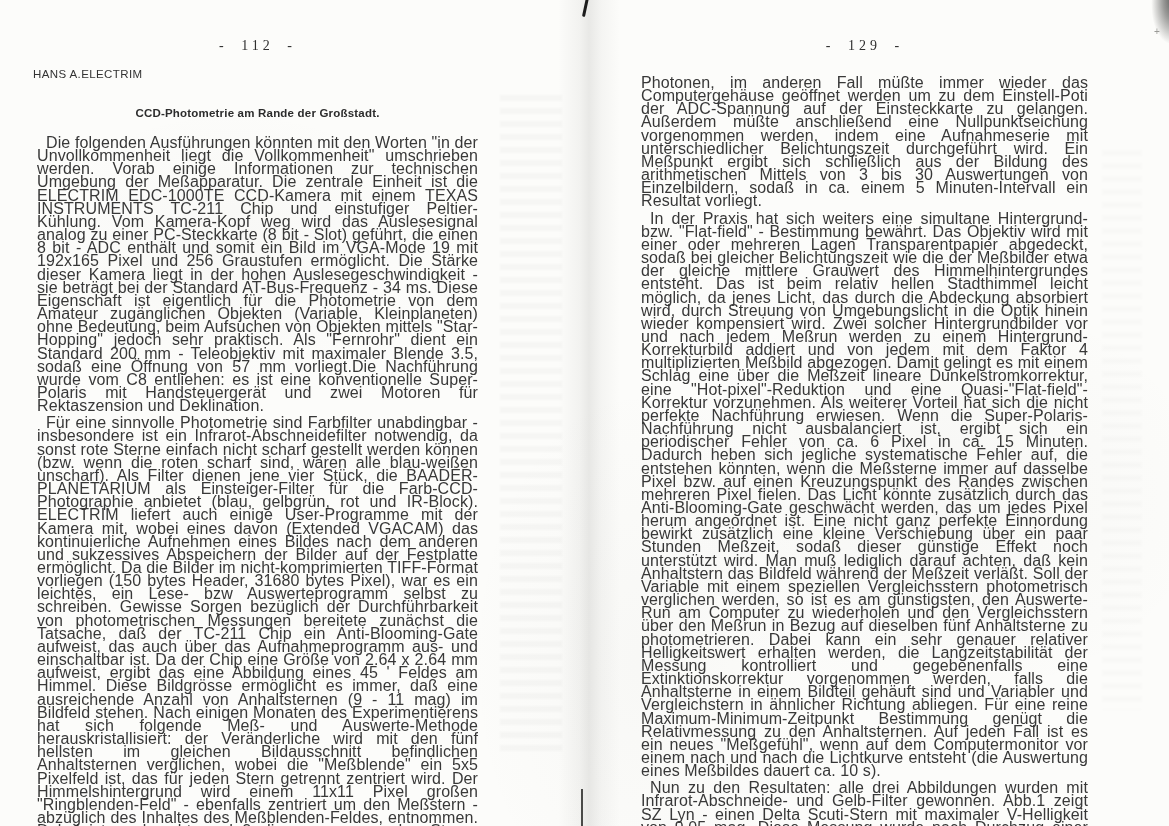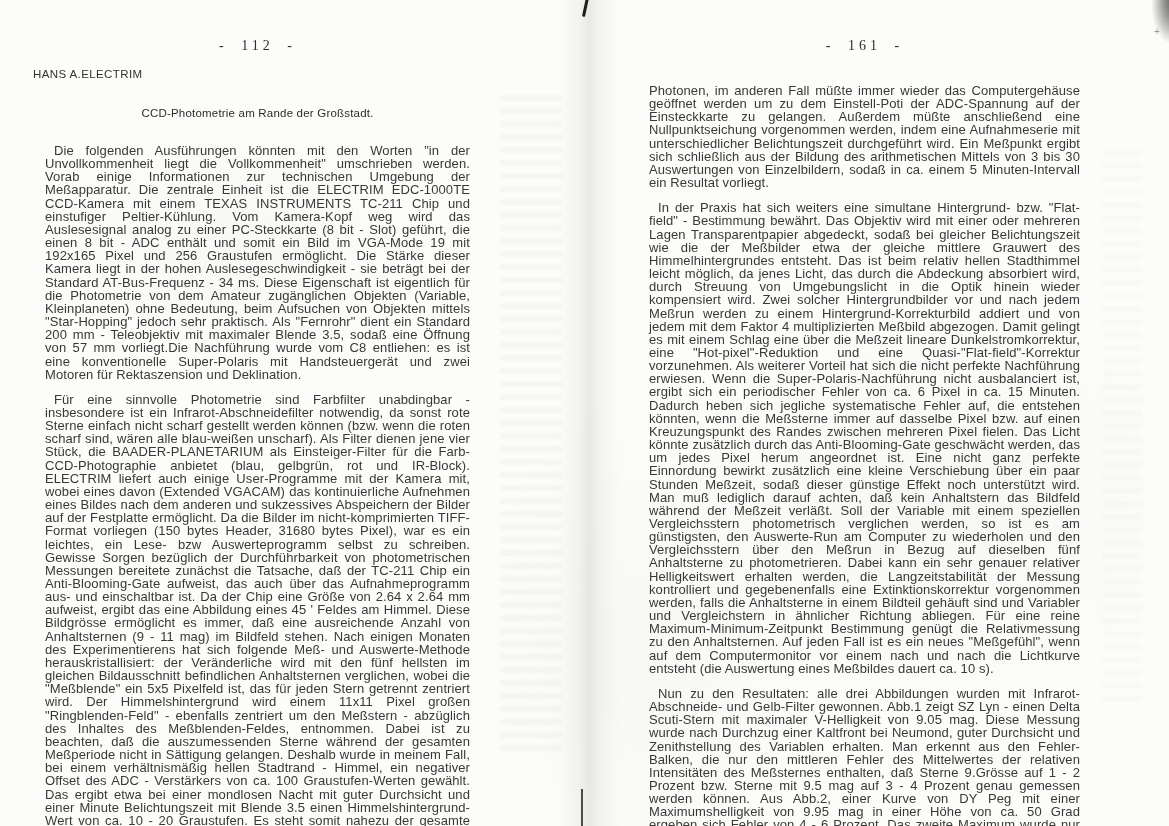--- a/index.html
+++ b/index.html
@@ -48,30 +48,30 @@
   }
   .author {
     font-size: 11.5px;
     letter-spacing: 0.4px;
     color: #333;
     margin: 0;
     padding-top: 14px;
   }
   .article-title {
     font-size: 11.5px;
-    font-weight: normal;
+    font-weight: bold;
     text-align: center;
     color: #2c2c2c;
     margin: 0;
     padding-top: 27px;
     letter-spacing: 0.2px;
   }
   .body-text {
-    margin: 12px;
-    font-size: 13px;
+    margin: 4px;
+    font-size: 16px;
     line-height: 13.15px;
     text-align: justify;
     color: #383838;
     letter-spacing: 0.1px;
   }
   .page-left .body-text-block  { padding-top: 13px; }
   .page-right .body-text-block { padding-top: 18px; }
   .body-text.indent { text-indent: 9px; }
 
   
@@ -148,21 +148,21 @@
     <p class="page-number">- 112 -</p>
     <p class="author">HANS A.ELECTRIM</p>
     <p class="article-title">CCD-Photometrie am Rande der Großstadt.</p>
     <div class="body-text-block">
       <p class="body-text indent">Die folgenden Ausführungen könnten mit den Worten "in der Unvollkommenheit liegt die Vollkommenheit" umschrieben werden. Vorab einige Informationen zur technischen Umgebung der Meßapparatur. Die zentrale Einheit ist die ELECTRIM EDC-1000TE CCD-Kamera mit einem TEXAS INSTRUMENTS TC-211 Chip und einstufiger Peltier-Kühlung. Vom Kamera-Kopf weg wird das Auslesesignal analog zu einer PC-Steckkarte (8 bit - Slot) geführt, die einen 8 bit - ADC enthält und somit ein Bild im VGA-Mode 19 mit 192x165 Pixel und 256 Graustufen ermöglicht. Die Stärke dieser Kamera liegt in der hohen Auslesegeschwindigkeit - sie beträgt bei der Standard AT-Bus-Frequenz - 34 ms. Diese Eigenschaft ist eigentlich für die Photometrie von dem Amateur zugänglichen Objekten (Variable, Kleinplaneten) ohne Bedeutung, beim Aufsuchen von Objekten mittels "Star-Hopping" jedoch sehr praktisch. Als "Fernrohr" dient ein Standard 200 mm - Teleobjektiv mit maximaler Blende 3.5, sodaß eine Öffnung von 57 mm vorliegt.Die Nachführung wurde vom C8 entliehen: es ist eine konventionelle Super-Polaris mit Handsteuergerät und zwei Motoren für Rektaszension und Deklination.</p>
       <p class="body-text indent">Für eine sinnvolle Photometrie sind Farbfilter unabdingbar - insbesondere ist ein Infrarot-Abschneidefilter notwendig, da sonst rote Sterne einfach nicht scharf gestellt werden können (bzw. wenn die roten scharf sind, wären alle blau-weißen unscharf). Als Filter dienen jene vier Stück, die BAADER-PLANETARIUM als Einsteiger-Filter für die Farb-CCD-Photographie anbietet (blau, gelbgrün, rot und IR-Block). ELECTRIM liefert auch einige User-Programme mit der Kamera mit, wobei eines davon (Extended VGACAM) das kontinuierliche Aufnehmen eines Bildes nach dem anderen und sukzessives Abspeichern der Bilder auf der Festplatte ermöglicht. Da die Bilder im nicht-komprimierten TIFF-Format vorliegen (150 bytes Header, 31680 bytes Pixel), war es ein leichtes, ein Lese- bzw Auswerteprogramm selbst zu schreiben. Gewisse Sorgen bezüglich der Durchführbarkeit von photometrischen Messungen bereitete zunächst die Tatsache, daß der TC-211 Chip ein Anti-Blooming-Gate aufweist, das auch über das Aufnahmeprogramm aus- und einschaltbar ist. Da der Chip eine Größe von 2.64 x 2.64 mm aufweist, ergibt das eine Abbildung eines 45 ' Feldes am Himmel. Diese Bildgrösse ermöglicht es immer, daß eine ausreichende Anzahl von Anhaltsternen (9 - 11 mag) im Bildfeld stehen. Nach einigen Monaten des Experimentierens hat sich folgende Meß- und Auswerte-Methode herauskristallisiert: der Veränderliche wird mit den fünf hellsten im gleichen Bildausschnitt befindlichen Anhaltsternen verglichen, wobei die "Meßblende" ein 5x5 Pixelfeld ist, das für jeden Stern getrennt zentriert wird. Der Himmelshintergrund wird einem 11x11 Pixel großen "Ringblenden-Feld" - ebenfalls zentriert um den Meßstern - abzüglich des Inhaltes des Meßblenden-Feldes, entnommen. Dabei ist zu beachten, daß die auszumessenden Sterne während der gesamten Meßperiode nicht in Sättigung gelangen. Deshalb wurde in meinem Fall, bei einem verhältnismäßig hellen Stadtrand - Himmel, ein negativer Offset des ADC - Verstärkers von ca. 100 Graustufen-Werten gewählt. Das ergibt etwa bei einer mondlosen Nacht mit guter Durchsicht und einer Minute Belichtungszeit mit Blende 3.5 einen Himmelshintergrund-Wert von ca. 10 - 20 Graustufen. Es steht somit nahezu der gesamte dynamische Bereich der Kamera  für die Sternphotometrie zur Verfügung. Bei Mondlicht muß die Belichtungszeit bis auf 10 Sekunden (Vollmond in ca. 10 Grad Abstand) reduziert werden. Ein Abblenden bzw. eine Erhöhung des Offsets hat sich nicht bewährt. Im ersten Fall bedeutet das einen Verlust von</p>
     </div>
   </div>
 
   <div class="page page-right">
-    <p class="page-number">- 161 -</p>
+    <p class="page-number">- 129 -</p>
     <div class="body-text-block">
       <p class="body-text">Photonen, im anderen Fall müßte immer wieder das Computergehäuse geöffnet werden um zu dem Einstell-Poti der ADC-Spannung auf der Einsteckkarte zu gelangen. Außerdem müßte anschließend eine Nullpunktseichung vorgenommen werden, indem eine Aufnahmeserie mit unterschiedlicher Belichtungszeit durchgeführt wird. Ein Meßpunkt ergibt sich schließlich aus der Bildung des arithmetischen Mittels von 3 bis 30 Auswertungen von Einzelbildern, sodaß in ca. einem 5 Minuten-Intervall ein Resultat vorliegt.</p>
       <p class="body-text indent">In der Praxis hat sich weiters eine simultane Hintergrund- bzw. "Flat-field" - Bestimmung bewährt. Das Objektiv wird mit einer oder mehreren Lagen Transparentpapier abgedeckt, sodaß bei gleicher Belichtungszeit wie die der Meßbilder etwa der gleiche mittlere Grauwert des Himmelhintergrundes entsteht. Das ist beim relativ hellen Stadthimmel leicht möglich, da jenes Licht, das durch die Abdeckung absorbiert wird, durch Streuung von Umgebungslicht in die Optik hinein wieder kompensiert wird. Zwei solcher Hintergrundbilder vor und nach jedem Meßrun werden zu einem Hintergrund-Korrekturbild addiert und von jedem mit dem Faktor 4 multiplizierten Meßbild abgezogen. Damit gelingt es mit einem Schlag eine über die Meßzeit lineare Dunkelstromkorrektur, eine "Hot-pixel"-Reduktion und eine Quasi-"Flat-field"-Korrektur vorzunehmen. Als weiterer Vorteil hat sich die nicht perfekte Nachführung erwiesen. Wenn die Super-Polaris-Nachführung nicht ausbalanciert ist, ergibt sich ein periodischer Fehler von ca. 6 Pixel in ca. 15 Minuten. Dadurch heben sich jegliche systematische Fehler auf, die entstehen könnten, wenn die Meßsterne immer auf dasselbe Pixel bzw. auf einen Kreuzungspunkt des Randes zwischen mehreren Pixel fielen. Das Licht könnte zusätzlich durch das Anti-Blooming-Gate geschwächt werden, das um jedes Pixel herum angeordnet ist. Eine nicht ganz perfekte Einnordung bewirkt zusätzlich eine kleine Verschiebung über ein paar Stunden Meßzeit, sodaß dieser günstige Effekt noch unterstützt wird. Man muß lediglich darauf achten, daß kein Anhaltstern das Bildfeld während der Meßzeit verläßt. Soll der Variable mit einem speziellen Vergleichsstern photometrisch verglichen werden, so ist es am günstigsten, den Auswerte-Run am Computer zu wiederholen und den Vergleichsstern über den Meßrun in Bezug auf dieselben fünf Anhaltsterne zu photometrieren. Dabei kann ein sehr genauer relativer Helligkeitswert erhalten werden, die Langzeitstabilität der Messung kontrolliert und gegebenenfalls eine Extinktionskorrektur vorgenommen werden, falls die Anhaltsterne in einem Bildteil gehäuft sind und Variabler und Vergleichstern in ähnlicher Richtung abliegen. Für eine reine Maximum-Minimum-Zeitpunkt Bestimmung genügt die Relativmessung zu den Anhaltsternen. Auf jeden Fall ist es ein neues "Meßgefühl", wenn auf dem Computermonitor vor einem nach und nach die Lichtkurve entsteht (die Auswertung eines Meßbildes dauert ca. 10 s).</p>
       <p class="body-text indent">Nun zu den Resultaten: alle drei Abbildungen wurden mit Infrarot-Abschneide- und Gelb-Filter gewonnen. Abb.1 zeigt SZ Lyn - einen Delta Scuti-Stern mit maximaler V-Helligkeit von 9.05 mag. Diese Messung wurde nach Durchzug einer Kaltfront bei Neumond, guter Durchsicht und Zenithstellung des Variablen erhalten. Man erkennt aus den Fehler-Balken, die nur den mittleren Fehler des Mittelwertes der relativen Intensitäten des Meßsternes enthalten, daß Sterne 9.Grösse auf 1 - 2 Prozent bzw. Sterne mit 9.5 mag auf 3 - 4 Prozent genau gemessen werden können. Aus Abb.2, einer Kurve von DY Peg mit einer Maximumshelligkeit von 9.95 mag in einer Höhe von ca. 50 Grad ergeben sich Fehler von 4 - 6 Prozent. Das zweite Maximum wurde nur mehr in einer Höhe von 30 Grad registriert und war auch durch Wolken in Mitleidenschaft gezogen. Was das Verfahren leistet, kann vielleicht am besten durch Abb.3 veranschaulicht werden. Hier wird eine Rotationslichtkurve des Kleinplaneten 216 Kleopatra gezeigt - mit einer Maximumshelligkeit von ca. 10.9 mag in einer Kulminationshöhe von ca. 45 Grad am Beginn der Meßreihe. Die Durchsicht wurde</p>
     </div>
   </div>
 
   <div class="gutter-shadow"></div>
   <div class="binding-mark-top"></div>
   <div class="binding-mark-bottom"></div>

